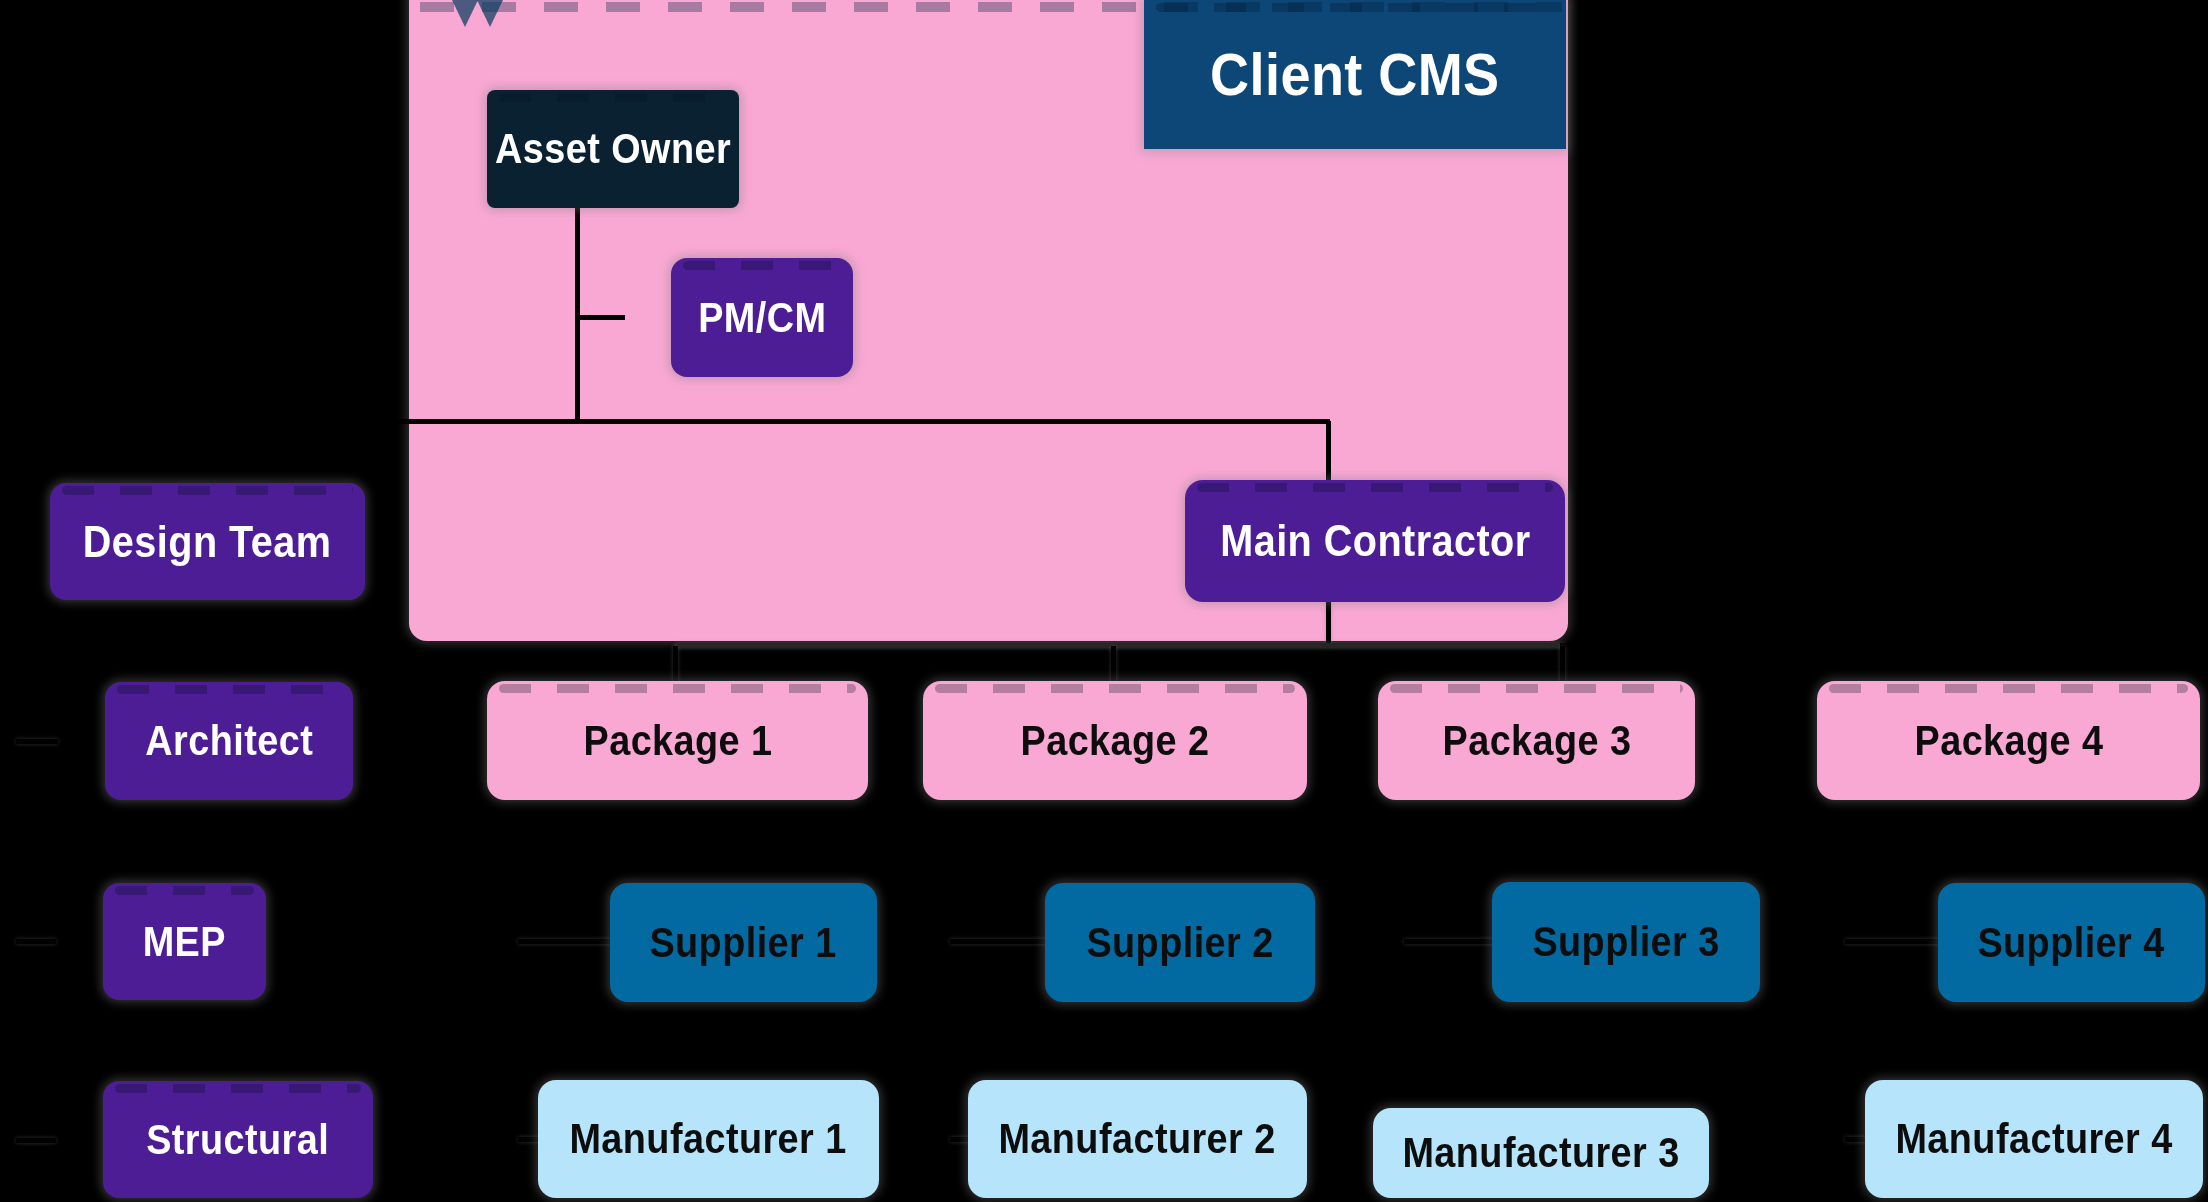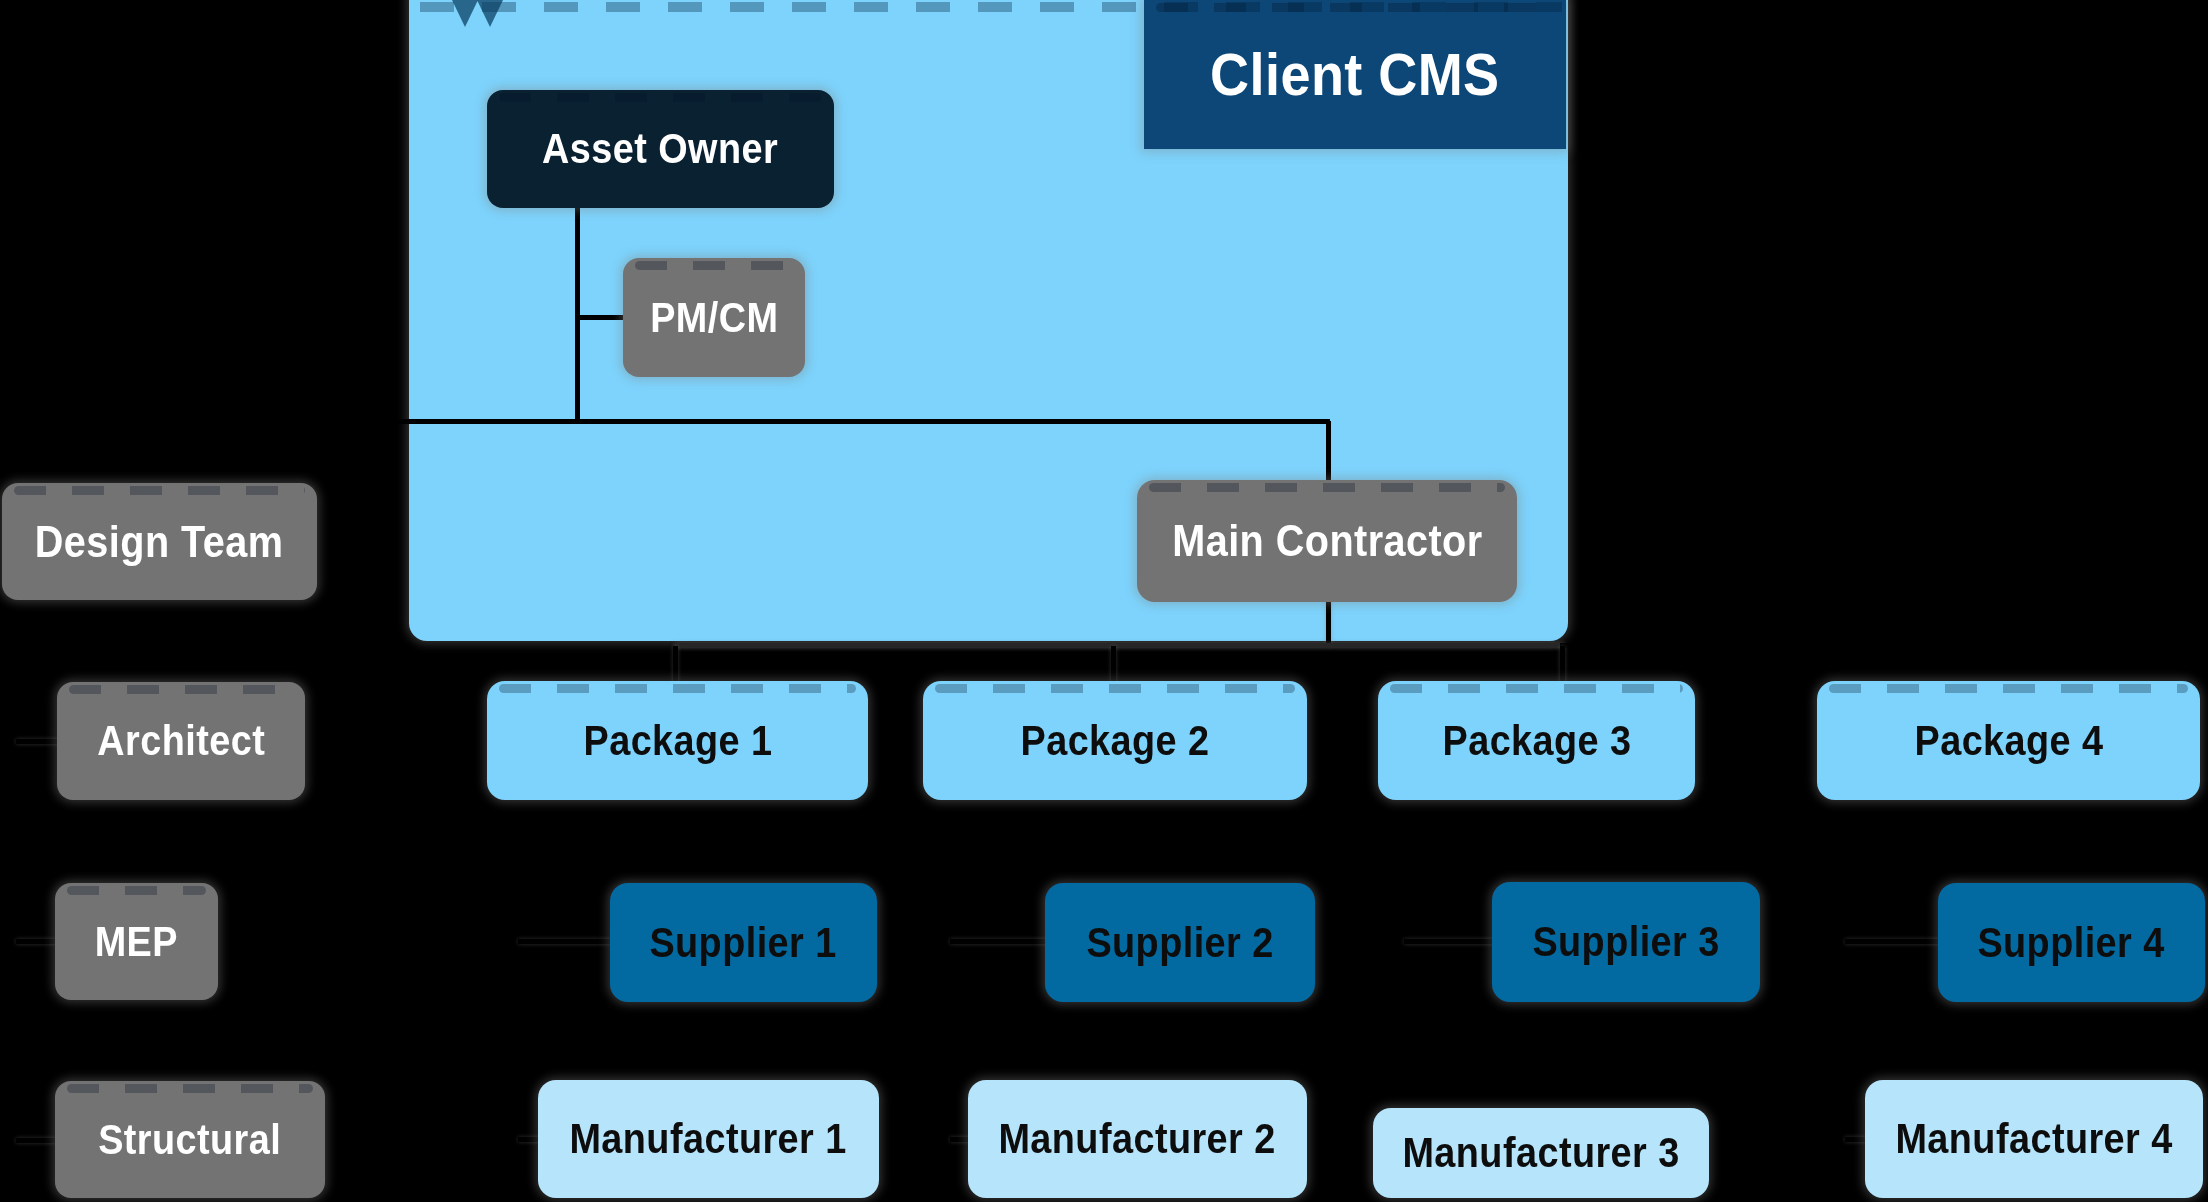--- a/index.html
+++ b/index.html
@@ -5,23 +5,23 @@
   html,body{margin:0;padding:0;background:#000;}
   #canvas{
     position:relative;width:2208px;height:1202px;background:#000;
     overflow:hidden;font-family:"Liberation Sans",sans-serif;
   }
   .box{
     position:absolute;display:flex;align-items:center;justify-content:center;
     box-shadow:0 0 10px 3px rgba(128,128,128,0.38);
   }
   .rounded{border-radius:18px;}
-  .cyan{background:#7dd3fc;}
+  .cyan{background:#f9a8d4;}
   .navy{background:#0A2132;}
-  .mid{background:#737373;}
+  .mid{background:#4c1d95;margin-left:48px;}
   .header{background:#0C4777;}
   .light{background:#0369a1;}
   .pale{background:#B5E4FB;}
   .lbl{
     display:inline-block;transform:scaleX(0.9);font-weight:bold;
     letter-spacing:0.5px;white-space:nowrap;
   }
   .white-t{color:#ffffff;}
   .black-t{color:#0d0d0d;}
   .fs42{font-size:42px;}
@@ -90,21 +90,21 @@
   <div class="line ln-ghost" style="left:1845px;top:939px;width:95px;height:5px;"></div>
   <div class="line ln-ghost" style="left:518px;top:1137px;width:22px;height:5px;"></div>
   <div class="line ln-ghost" style="left:950px;top:1137px;width:20px;height:5px;"></div>
   <div class="line ln-ghost" style="left:1404px;top:1137px;width:22px;height:5px;"></div>
   <div class="line ln-ghost" style="left:1845px;top:1137px;width:22px;height:5px;"></div>
 
   <div class="box header header-box artifacted" style="left:1144px;top:0;width:422px;height:149px;">
     <span class="lbl white-t fs60">Client CMS</span>
   </div>
 
-  <div class="box navy rounded node artifacted" style="left:487px;top:90px;width:347px;height:118px;border-radius:16px;">
+  <div class="box navy rounded node artifacted" style="left:487px;top:90px;width:252px;height:118px;border-radius:8px;">
     <span class="lbl white-t fs42">Asset Owner</span>
   </div>
   <div class="box mid rounded node artifacted" style="left:623px;top:258px;width:182px;height:119px;border-radius:16px;">
     <span class="lbl white-t fs42">PM/CM</span>
   </div>
   <div class="box mid rounded node artifacted" style="left:1137px;top:480px;width:380px;height:122px;">
     <span class="lbl white-t fs44">Main Contractor</span>
   </div>
 
   <div class="box mid rounded node artifacted" style="left:2px;top:483px;width:315px;height:117px;border-radius:16px;">

